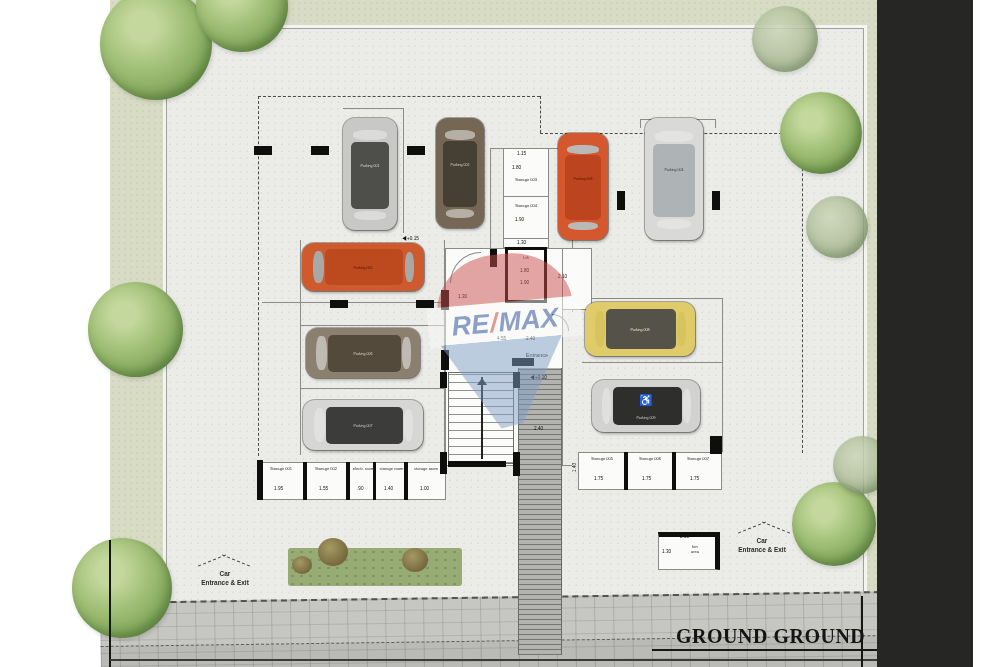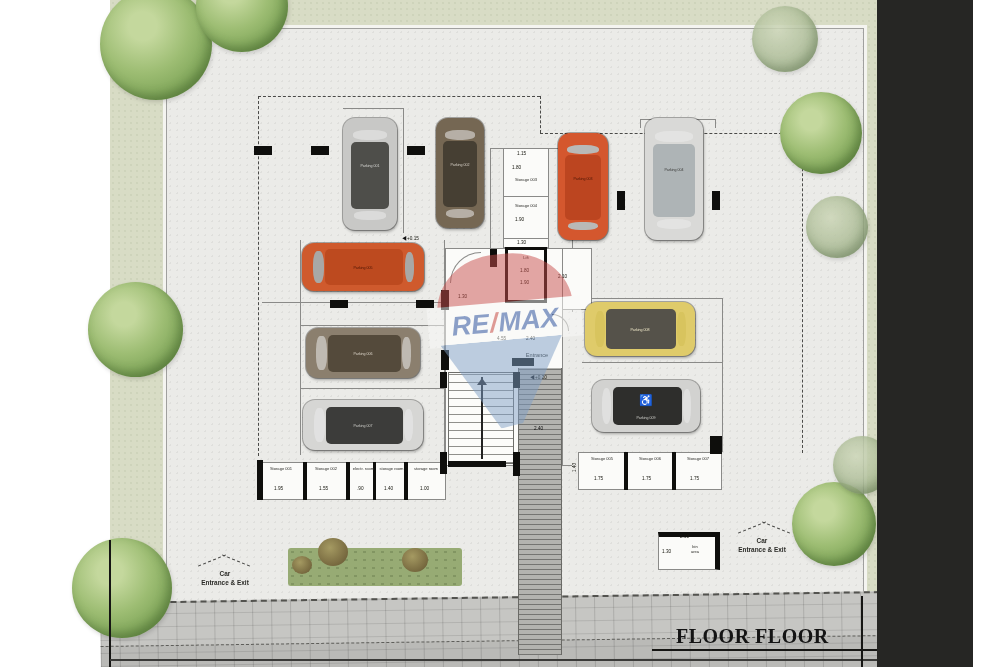--- a/index.html
+++ b/index.html
@@ -291,16 +291,16 @@
         <span class="sl">/</span>
         <span>MAX</span>
     </div>
     <div class="wedge"></div>
   </div>
 
   <div class="frameline" style="left:109px;top:540px;width:2px;height:127px;"></div>
   <div class="frameline" style="left:110px;top:659px;width:767px;height:2px;background:#3a3a38;"></div>
   <div class="frameline" style="left:861px;top:596px;width:2px;height:71px;"></div>
   <div class="frameline" style="left:652px;top:649px;width:225px;height:2px;"></div>
-  <div id="title">FLOOR FLOOR</div>
+  <div id="title">GROUND GROUND</div>
   <div id="darkband"></div>
 
 </div>
 
 </body></html>

